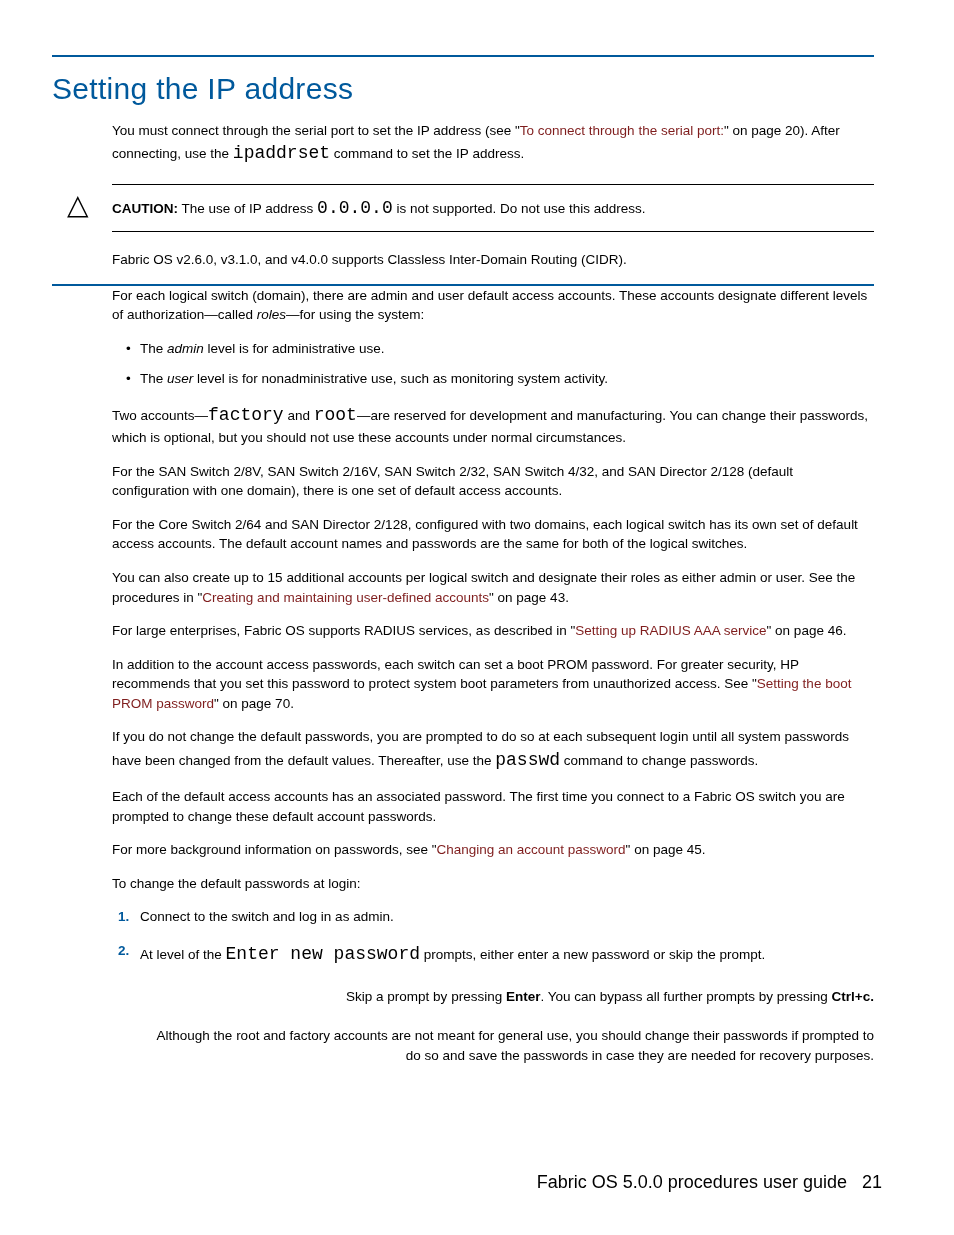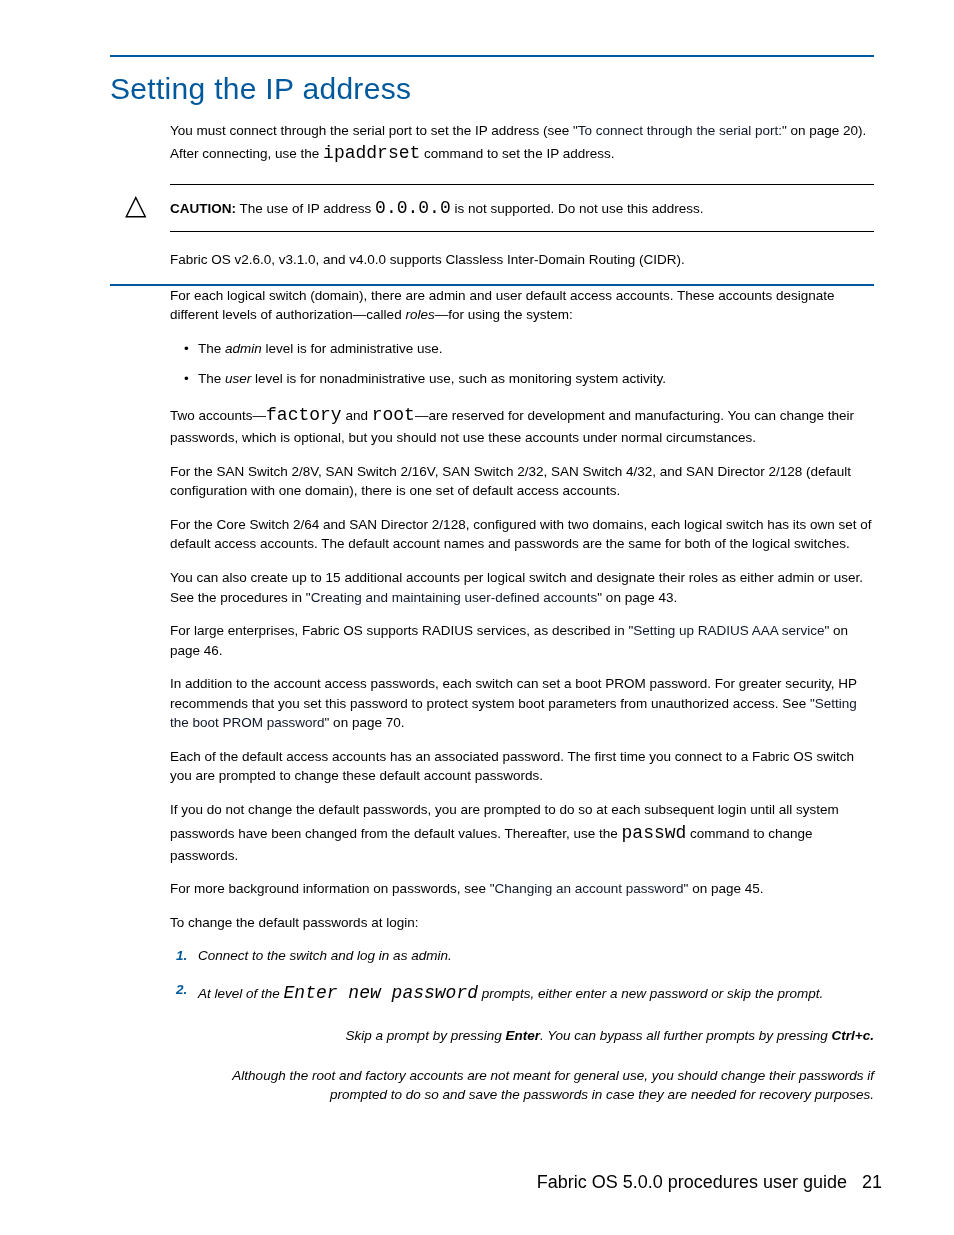--- a/index.html
+++ b/index.html
@@ -7,21 +7,21 @@
     font-family: Arial, Helvetica, sans-serif;
     color: #000;
     background: #fff;
     font-size: 13.5px;
     line-height: 1.45;
   }
   .page {
     width: 954px;
     height: 1235px;
     box-sizing: border-box;
-    padding: 55px 80px 40px 110px;
+    padding: 55px 80px 40px 52px;
     position: relative;
   }
   .section-rule {
     border: none;
     border-top: 2px solid #00599c;
     margin: 0;
   }
   h1 {
     font-weight: 300;
     color: #00599c;
@@ -29,21 +29,21 @@
     margin: 10px 0 10px 0;
     letter-spacing: 0.3px;
   }
   .body-block {
     margin-left: 60px;
   }
   p {
     margin: 0 0 14px 0;
   }
   .link {
-    color: #0f172a;
+    color: #7f1d1d;
     text-decoration: none;
   }
   .mono {
     font-family: "Courier New", monospace;
     font-size: 18px;
   }
   .italic {
     font-style: italic;
     margin-top: 33px;
   }
@@ -79,21 +79,20 @@
     position: absolute;
     left: 14px;
     top: 0;
     color: #000;
   }
   ol.steps {
     list-style: none;
     counter-reset: step;
     padding: 0;
     margin: 0 0 14px 0;
-    font-style: italic;
   }
   ol.steps > li {
     counter-increment: step;
     position: relative;
     padding-left: 28px;
     margin-bottom: 14px;
   }
   ol.steps > li::before {
     content: counter(step) ".";
     position: absolute;
@@ -162,25 +161,25 @@
     </p>
 
     <p>
       <span>For large enterprises, Fabric OS supports RADIUS services, as described in "</span><a class="link">Setting up RADIUS AAA service</a><span>" on page 46.</span>
     </p>
 
     <p>
       <span>In addition to the account access passwords, each switch can set a boot PROM password. For greater security, HP recommends that you set this password to protect system boot parameters from unauthorized access. See "</span><a class="link">Setting the boot PROM password</a><span>" on page 70.</span>
     </p>
 
+    <p>
+      <span>If you do not change the default passwords, you are prompted to do so at each subsequent login until all system passwords have been changed from the default values. Thereafter, use the </span><span class="mono">passwd</span><span> command to change passwords.</span>
+    </p>
+
     <p>Each of the default access accounts has an associated password. The first time you connect to a Fabric OS switch you are prompted to change these default account passwords.</p>
-
-    <p>
-      <span>If you do not change the default passwords, you are prompted to do so at each subsequent login until all system passwords have been changed from the default values. Thereafter, use the </span><span class="mono">passwd</span><span> command to change passwords.</span>
-    </p>
 
     <p>
       <span>For more background information on passwords, see "</span><a class="link">Changing an account password</a><span>" on page 45.</span>
     </p>
 
     <p>To change the default passwords at login:</p>
 
     <ol class="steps">
       <li>
         <span>Connect to the switch and log in as admin.</span>

